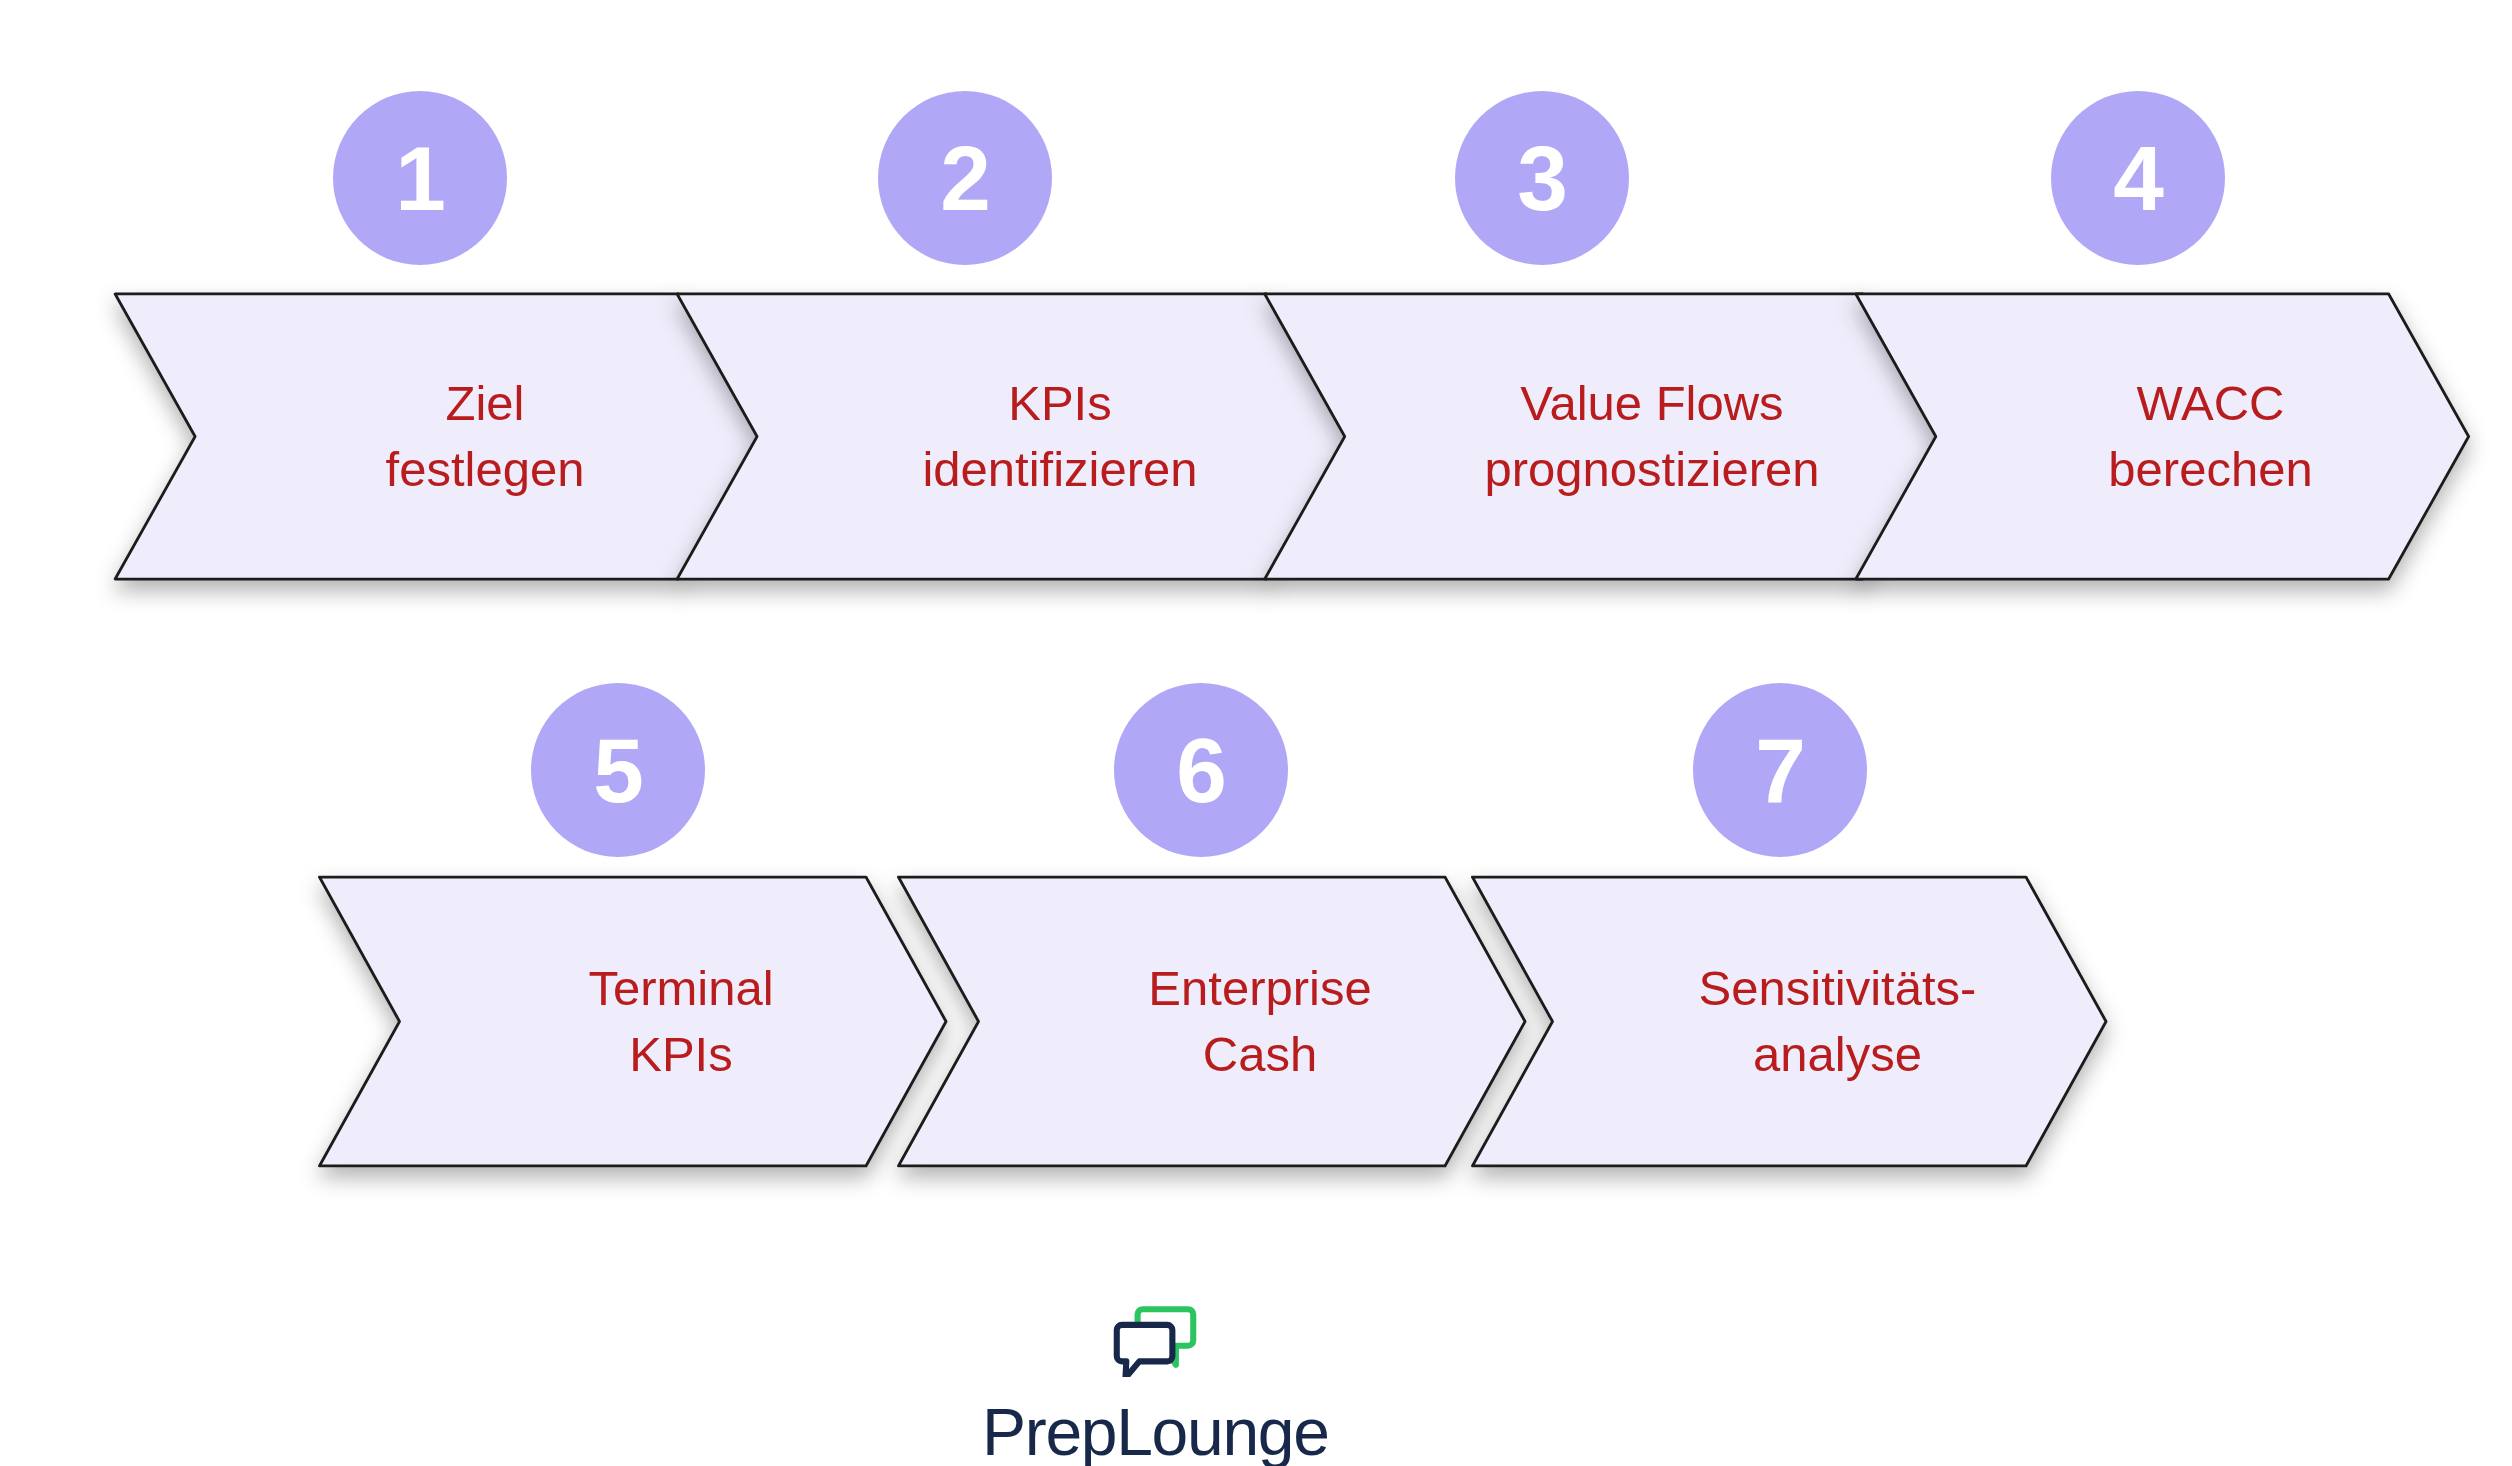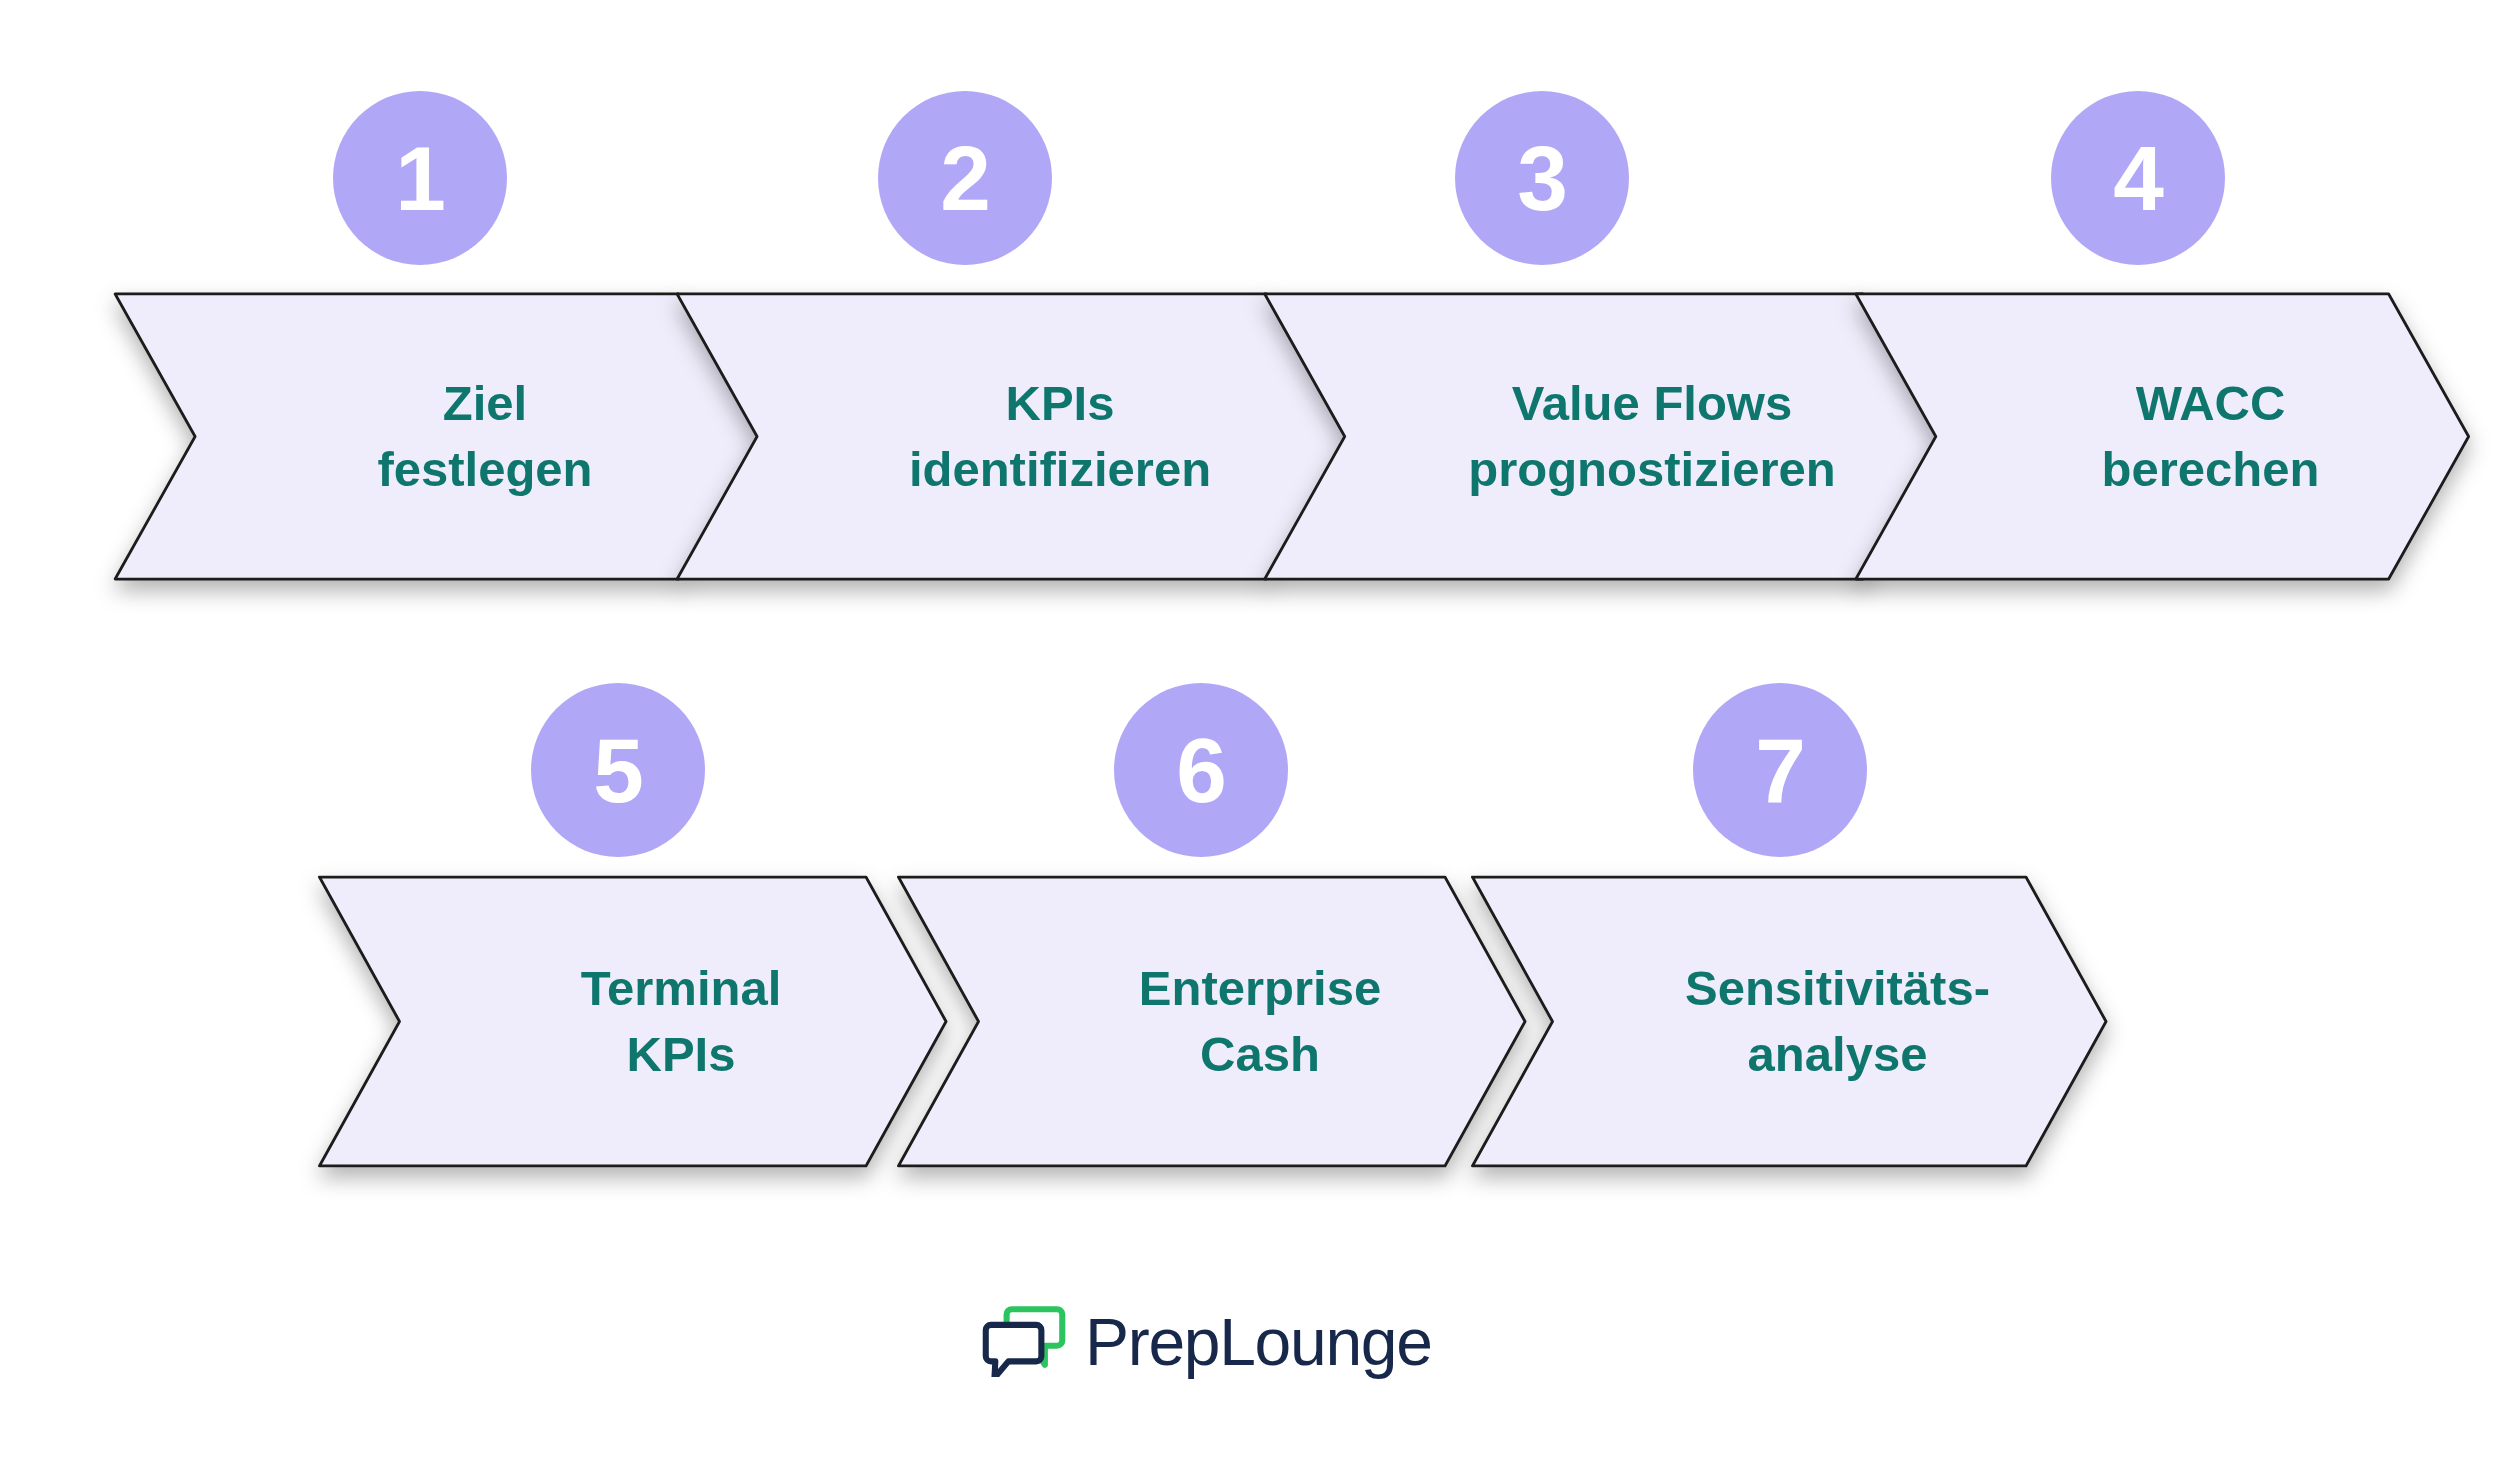--- a/index.html
+++ b/index.html
@@ -53,39 +53,40 @@
     position: absolute;
     left: 0;
     top: 0;
     width: 100%;
     height: 100%;
     display: flex;
     flex-direction: column;
     align-items: center;
     justify-content: center;
     text-align: center;
-    color: #0f766e;
+    color: #b91c1c;
     font-family: "Liberation Sans", sans-serif;
     font-size: 49px;
     line-height: 1.33;
-    font-weight: 700;
+    font-weight: 400;
     pointer-events: none;
     white-space: pre-line;
   }
   .chev-label.shift-r { padding-left: 50px; }
 
   
   #logo {
     position: absolute;
     left: 982px;
     top: 1304px;
     display: flex;
     align-items: center;
     gap: 19px;
     z-index: 6;
+    flex-direction: column;
   }
   #logo-mark { display: block; }
   #logo-text {
     color: #17284a;
     font-family: "Liberation Sans", sans-serif;
     font-size: 66px;
     line-height: 1;
     font-weight: 400;
     letter-spacing: -1.3px;
     white-space: nowrap;

